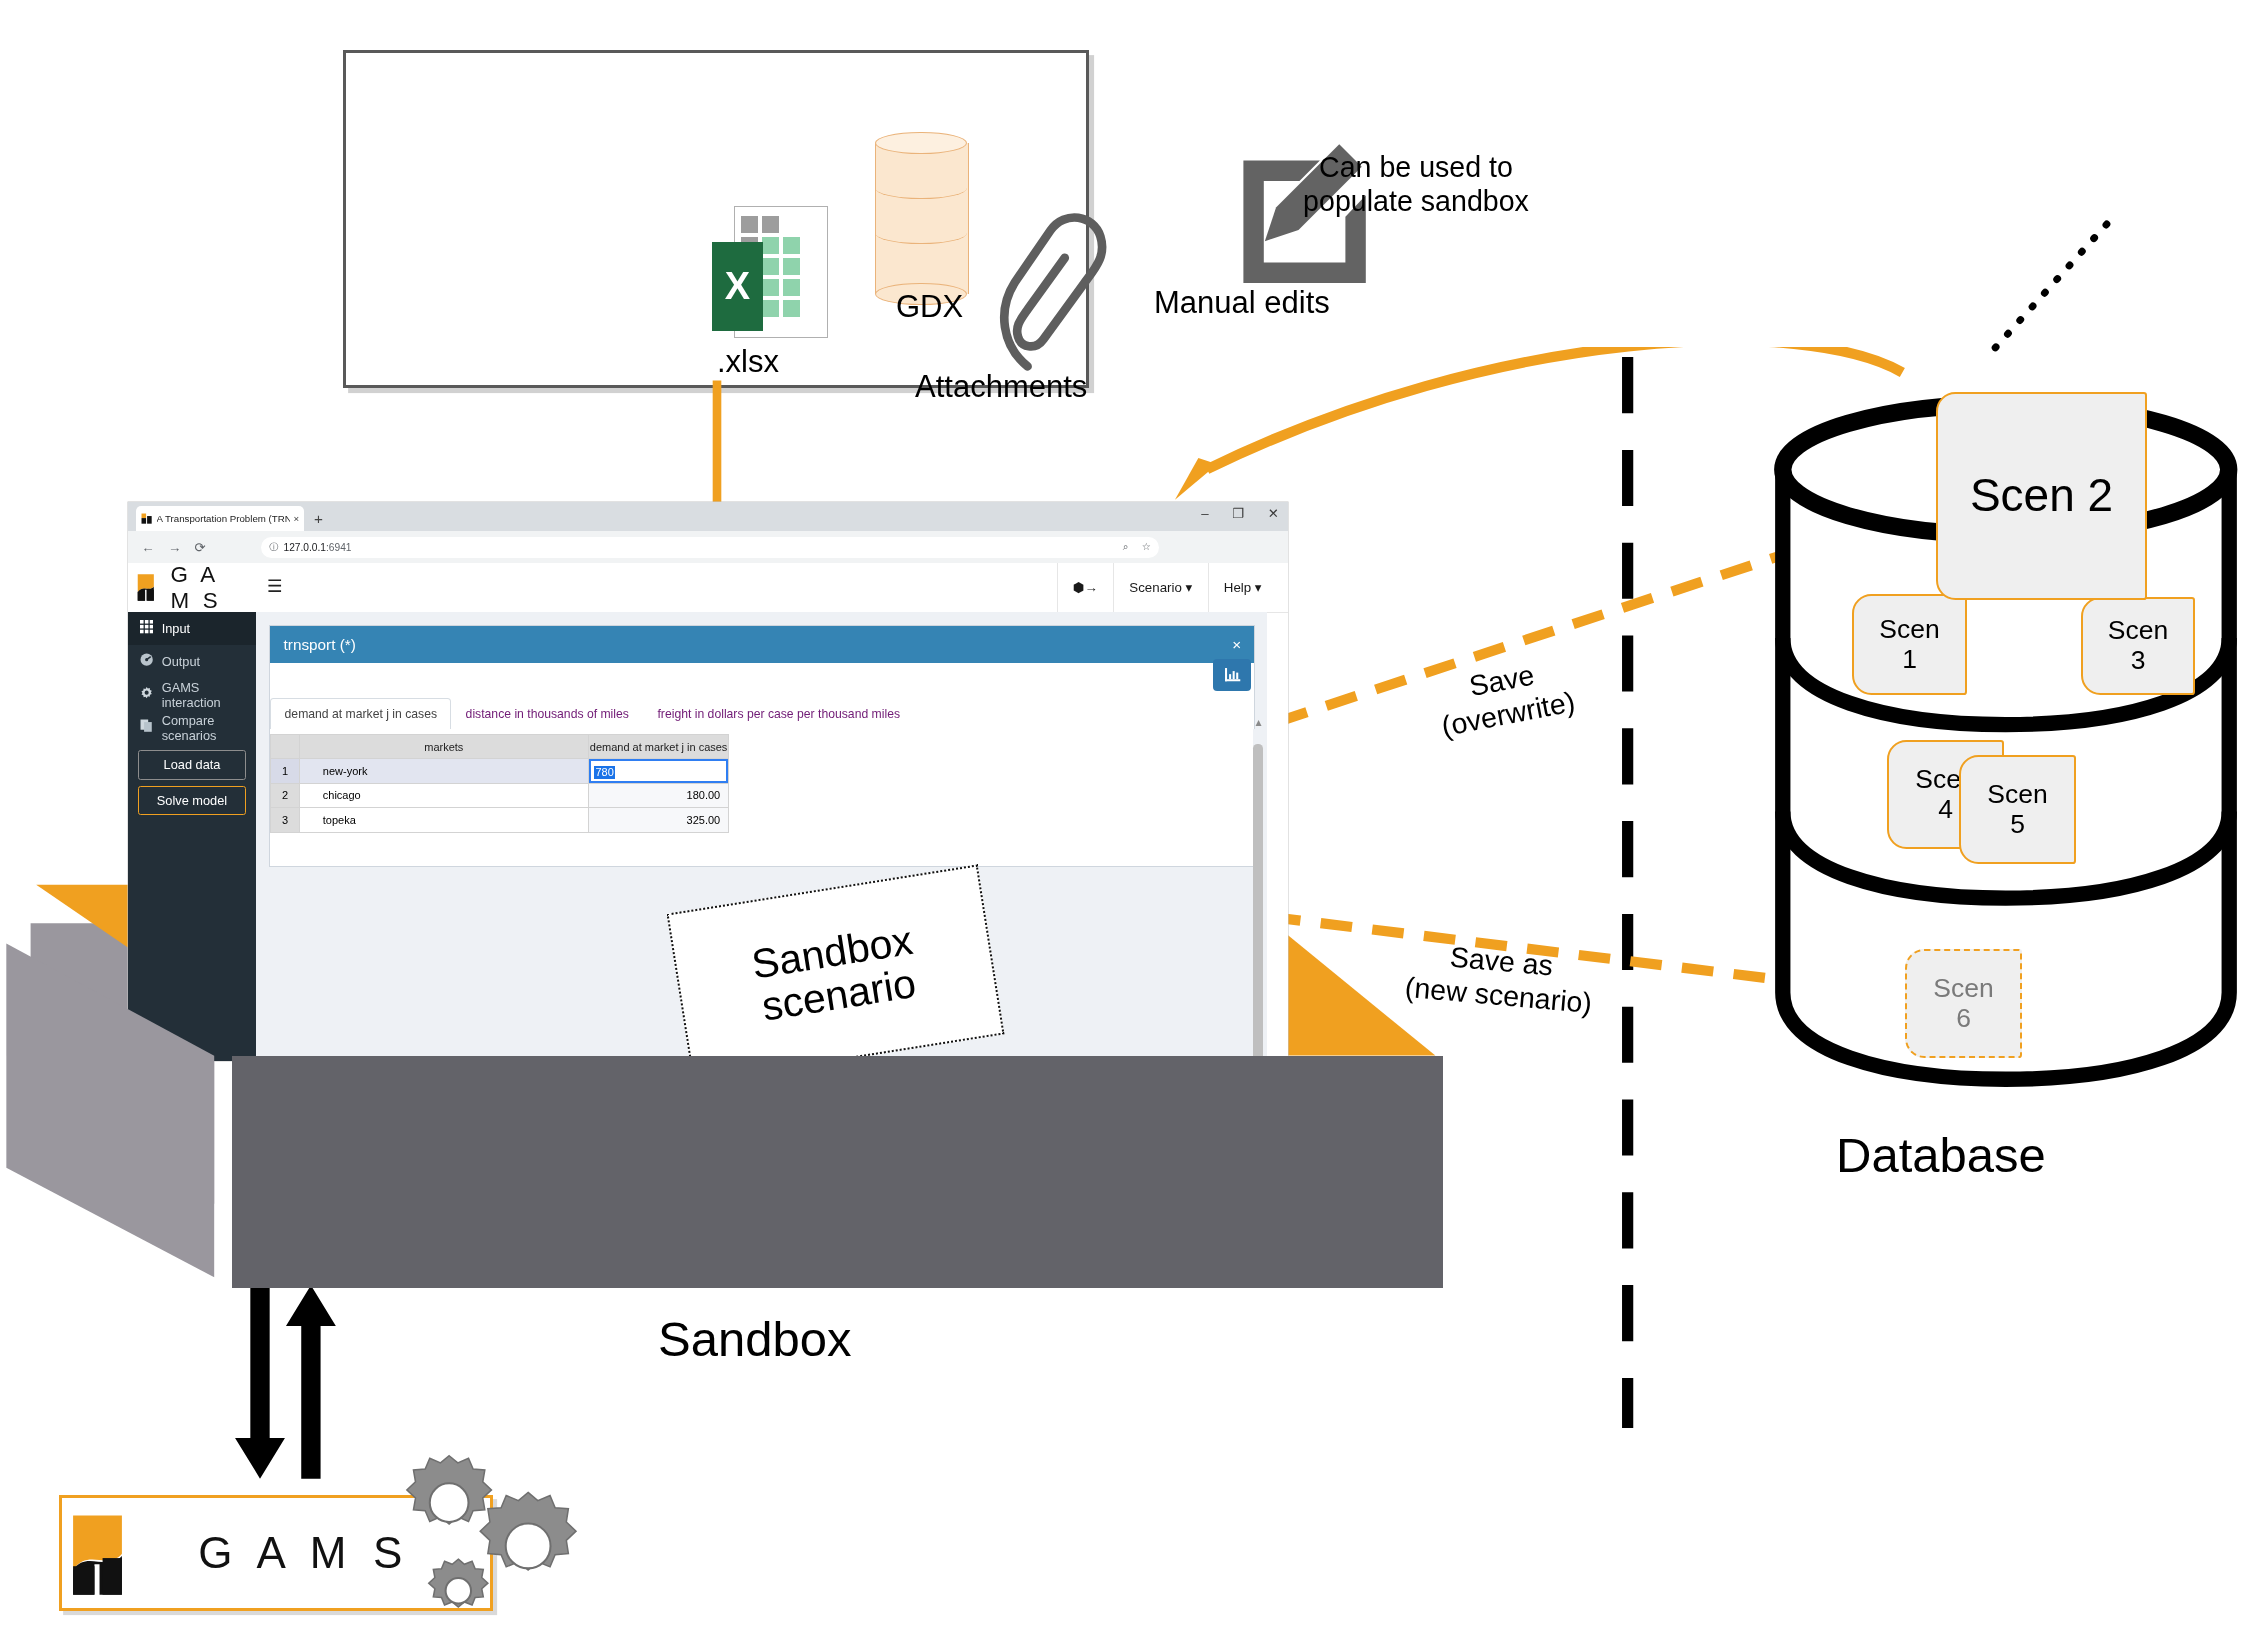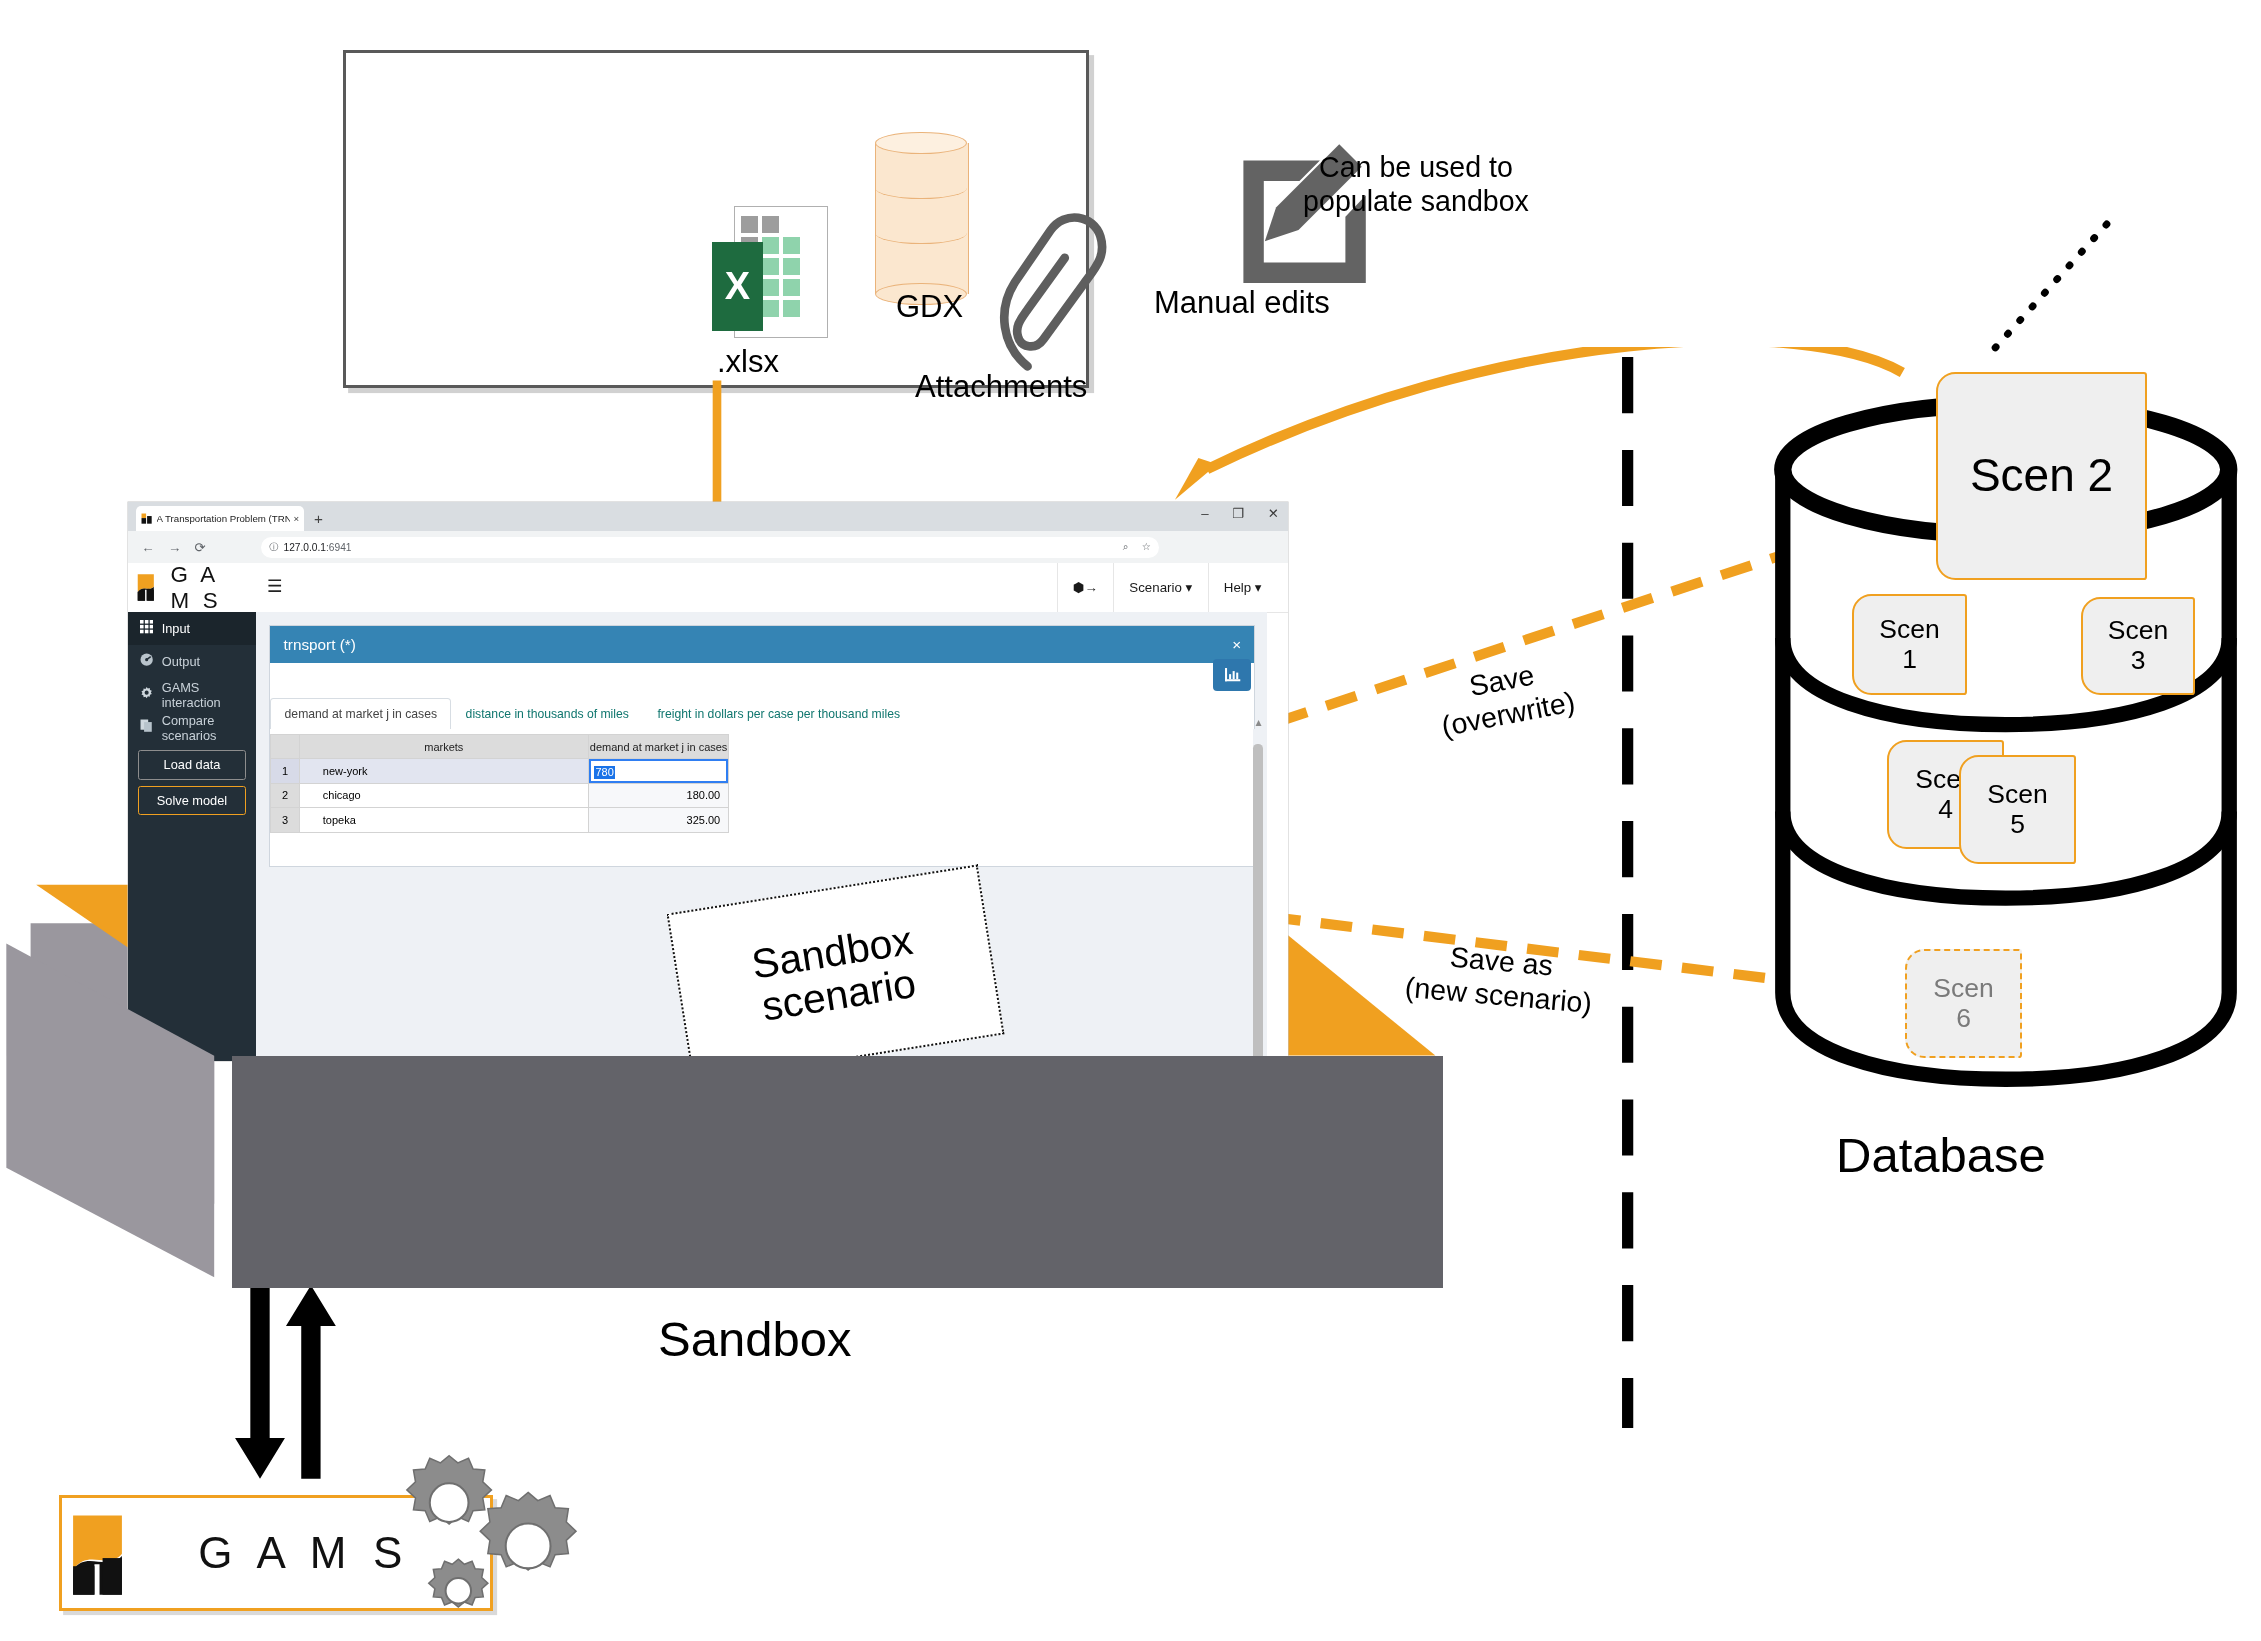--- a/index.html
+++ b/index.html
@@ -81,21 +81,21 @@
   
   #main{position:absolute;left:128px;top:110px;right:21.4px;bottom:0;background:#eef1f5;}
   #card{position:absolute;left:13.3px;top:13.3px;right:11.2px;height:240px;background:#fff;border:0.5px solid #cfd6de;}
   #card-head{height:37px;background:#3584b4;color:#fff;display:flex;align-items:center;padding:0 13.3px;
      font-size:15.3px;justify-content:space-between;}
   #chartbtn{position:absolute;right:15.3px;top:47px;width:38px;height:32px;background:#2e77ad;border-radius:4.1px;
      display:flex;align-items:center;justify-content:center;}
   .tabs{position:absolute;left:14.3px;top:86px;display:flex;align-items:flex-end;}
   .tab{padding:8.2px 13.3px;font-size:12.2px;color:#444;border:0.5px solid #d7dde3;border-bottom:none;
      border-radius:3.6px 3.6px 0 0;background:#fff;white-space:nowrap;}
-  .tab.link{border-color:transparent;color:#0f766e;}
+  .tab.link{border-color:transparent;color:#701a75;}
   table.grid{position:absolute;left:14.3px;top:122px;right:15.3px;border-collapse:collapse;font-size:11px;}
   table.grid th,table.grid td{border:0.5px solid #d3d3d3;height:21.4px;}
   table.grid th{background:#dcdcdc;color:#1d1d1d;font-weight:normal;}
   td.rn{width:25.5px;background:#dcdcdc;text-align:center;}
   td.rn.sel{background:#d7dae8;}
   td.nm{padding-left:23px;}
   td.nm.sel{background:#e2e5f0;}
   td.val{text-align:right;padding-right:8.2px;background:#f7f8fa;}
   td.val.editing{background:#fff;box-shadow:inset 0 0 0 2px #2f7ef2;padding:0;}
   .cellsel{display:inline-block;background:#1a73e8;color:#fff;padding:0.5px 1.5px;margin:2px 0 0 5.1px;float:left;}
@@ -430,21 +430,21 @@
     <line x1="250" y1="10" x2="20" y2="265" stroke="#000" stroke-width="14" stroke-dasharray="2 34" stroke-linecap="round"></line>
   </svg>
 
   <svg id="dbcyl" viewBox="0 0 925 1370">
     <path d="M25,150 L25,1175 C25,1290 230,1345 462,1345 C695,1345 900,1290 900,1175 L900,150" fill="#fff" stroke="#000" stroke-width="30"></path>
     <ellipse cx="462" cy="150" rx="437" ry="128" fill="#fff" stroke="#000" stroke-width="34"></ellipse>
     <path d="M25,480 C25,595 230,650 462,650 C695,650 900,595 900,480" fill="none" stroke="#000" stroke-width="30"></path>
     <path d="M25,820 C25,935 230,990 462,990 C695,990 900,935 900,820" fill="none" stroke="#000" stroke-width="30"></path>
   </svg>
 
-  <div class="scenbox" style="left:1936px;top:372px;width:207px;height:204px;font-size:46px;z-index:4;">
+  <div class="scenbox" style="left:1936px;top:392px;width:207px;height:204px;font-size:46px;z-index:4;">
     <span>Scen 2</span>
   </div>
   <div class="scenbox" style="left:1852px;top:594px;width:111px;height:97px;font-size:26.5px;flex-direction:column;">
     <span>Scen</span>
     <span>1</span>
   </div>
   <div class="scenbox" style="left:2081px;top:597px;width:110px;height:94px;font-size:26.5px;flex-direction:column;">
     <span>Scen</span>
     <span>3</span>
   </div>

